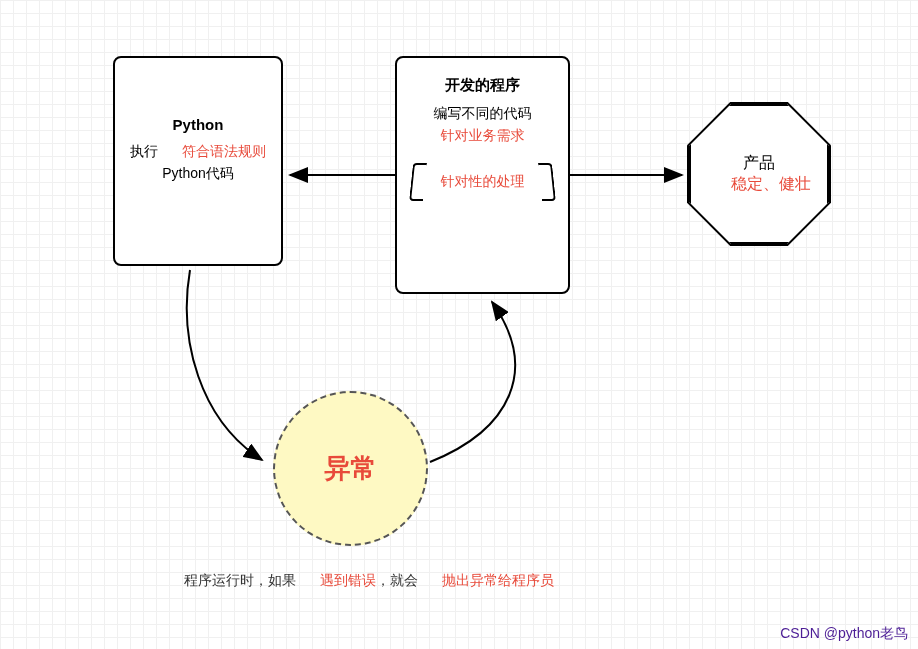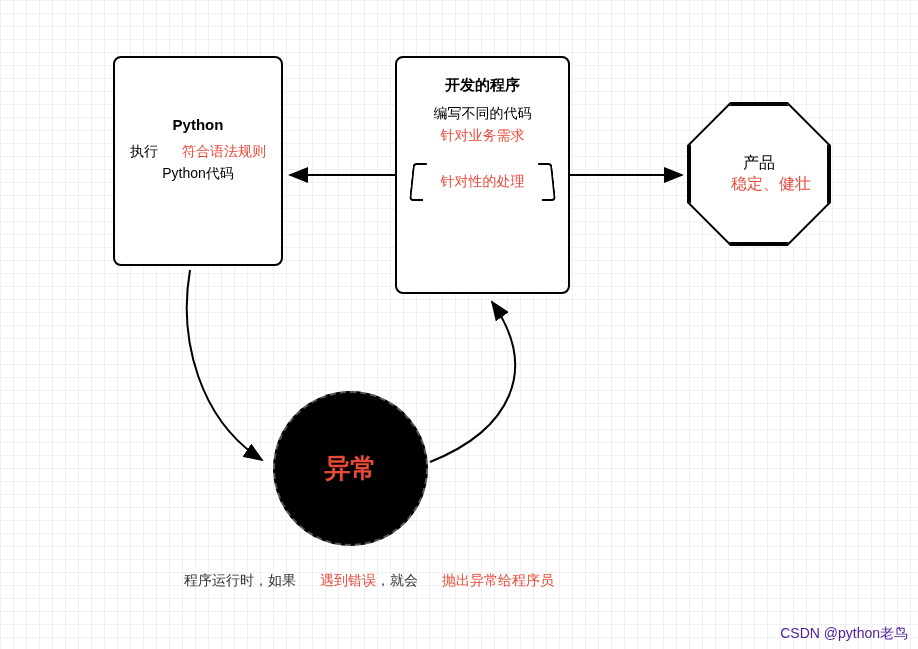--- a/index.html
+++ b/index.html
@@ -55,21 +55,21 @@
     .octagon-outer {
       position: absolute;
       width: 144px; height: 144px;
       background: #000;
       clip-path: polygon(30% 0%, 70% 0%, 100% 30%, 100% 70%, 70% 100%, 30% 100%, 0% 70%, 0% 30%);
     }
     .circle {
       position: absolute;
       border: 2px dashed #555;
       border-radius: 50%;
-      background: #000000;
+      background: #fef9c3;
       display: flex;
       align-items: center;
       justify-content: center;
     }
     .big-red { color: #e84a3a; font-size: 26px; font-weight: bold; }
     .caption {
       position: absolute;
       font-size: 14px;
       color: #333;
     }

